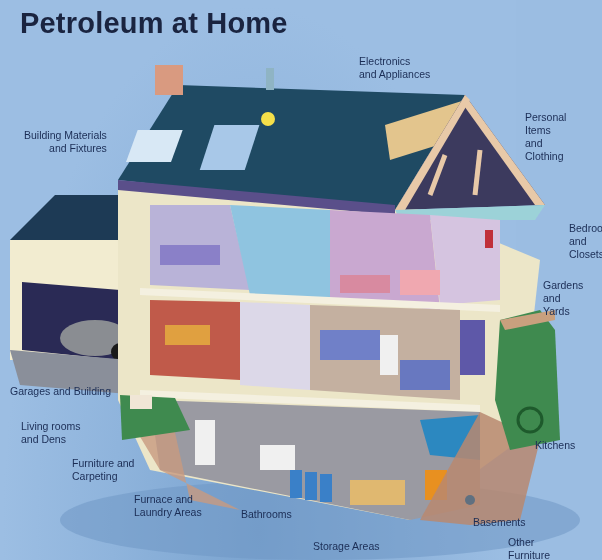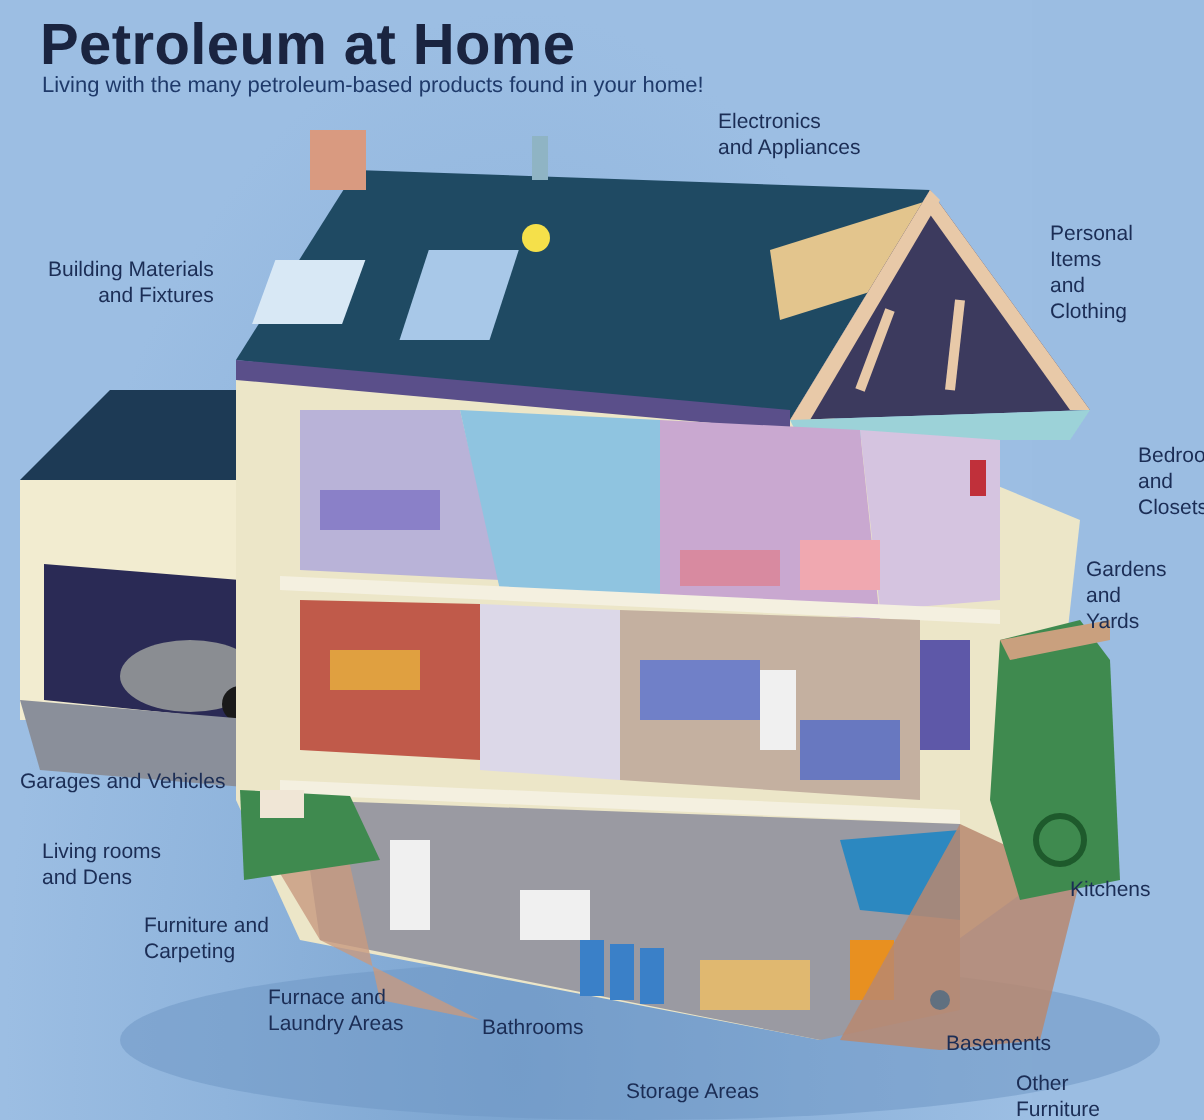--- a/index.html
+++ b/index.html
@@ -94,33 +94,32 @@
 
     <polygon points="120,395 175,398 190,430 122,440" fill="#3f8a4f"></polygon>
     <polygon points="500,320 540,310 555,330 560,440 510,450 495,400" fill="#3f8a4f"></polygon>
     <polygon points="500,320 555,310 555,320 505,330" fill="#c9a07e"></polygon>
     <circle cx="530" cy="420" r="12" fill="none" stroke="#1e5a2c" stroke-width="3"></circle>
     <rect x="130" y="395" width="22" height="14" fill="#f0e6d6"></rect>
     <circle cx="470" cy="500" r="5" fill="#607080"></circle>
   </svg>
 
   <h1 class="title">Petroleum at Home</h1>
-  <p class="subtitle">Living with the many petroleum-based products found in your home!</p>
 
   <div class="label" style="left:359px; top:55px;">Electronics
 and Appliances</div>
   <div class="label" style="left:525px; top:111px;">Personal Items
 and Clothing</div>
   <div class="label" style="left:24px; top:129px;text-align:right;">Building Materials
 and Fixtures</div>
   <div class="label" style="left:569px; top:222px;">Bedrooms
 and Closets</div>
   <div class="label" style="left:543px; top:279px;">Gardens
 and Yards</div>
-  <div class="label" style="left:10px; top:385px;">Garages and Vehicles</div>
+  <div class="label" style="left:10px; top:385px;">Garages and Building</div>
   <div class="label" style="left:21px; top:420px;">Living rooms
 and Dens</div>
   <div class="label" style="left:72px; top:457px;">Furniture and
 Carpeting</div>
   <div class="label" style="left:535px; top:439px;">Kitchens</div>
   <div class="label" style="left:134px; top:493px;">Furnace and
 Laundry Areas</div>
   <div class="label" style="left:241px; top:508px;">Bathrooms</div>
   <div class="label" style="left:473px; top:516px;">Basements</div>
   <div class="label" style="left:508px; top:536px;">Other Furniture</div>

